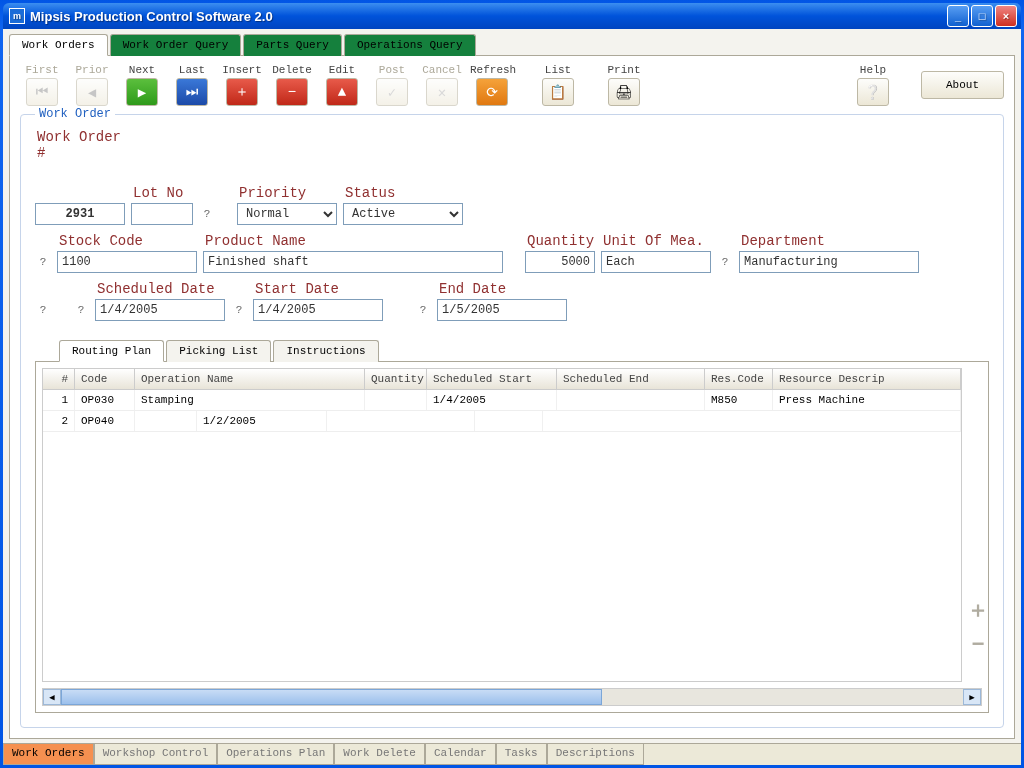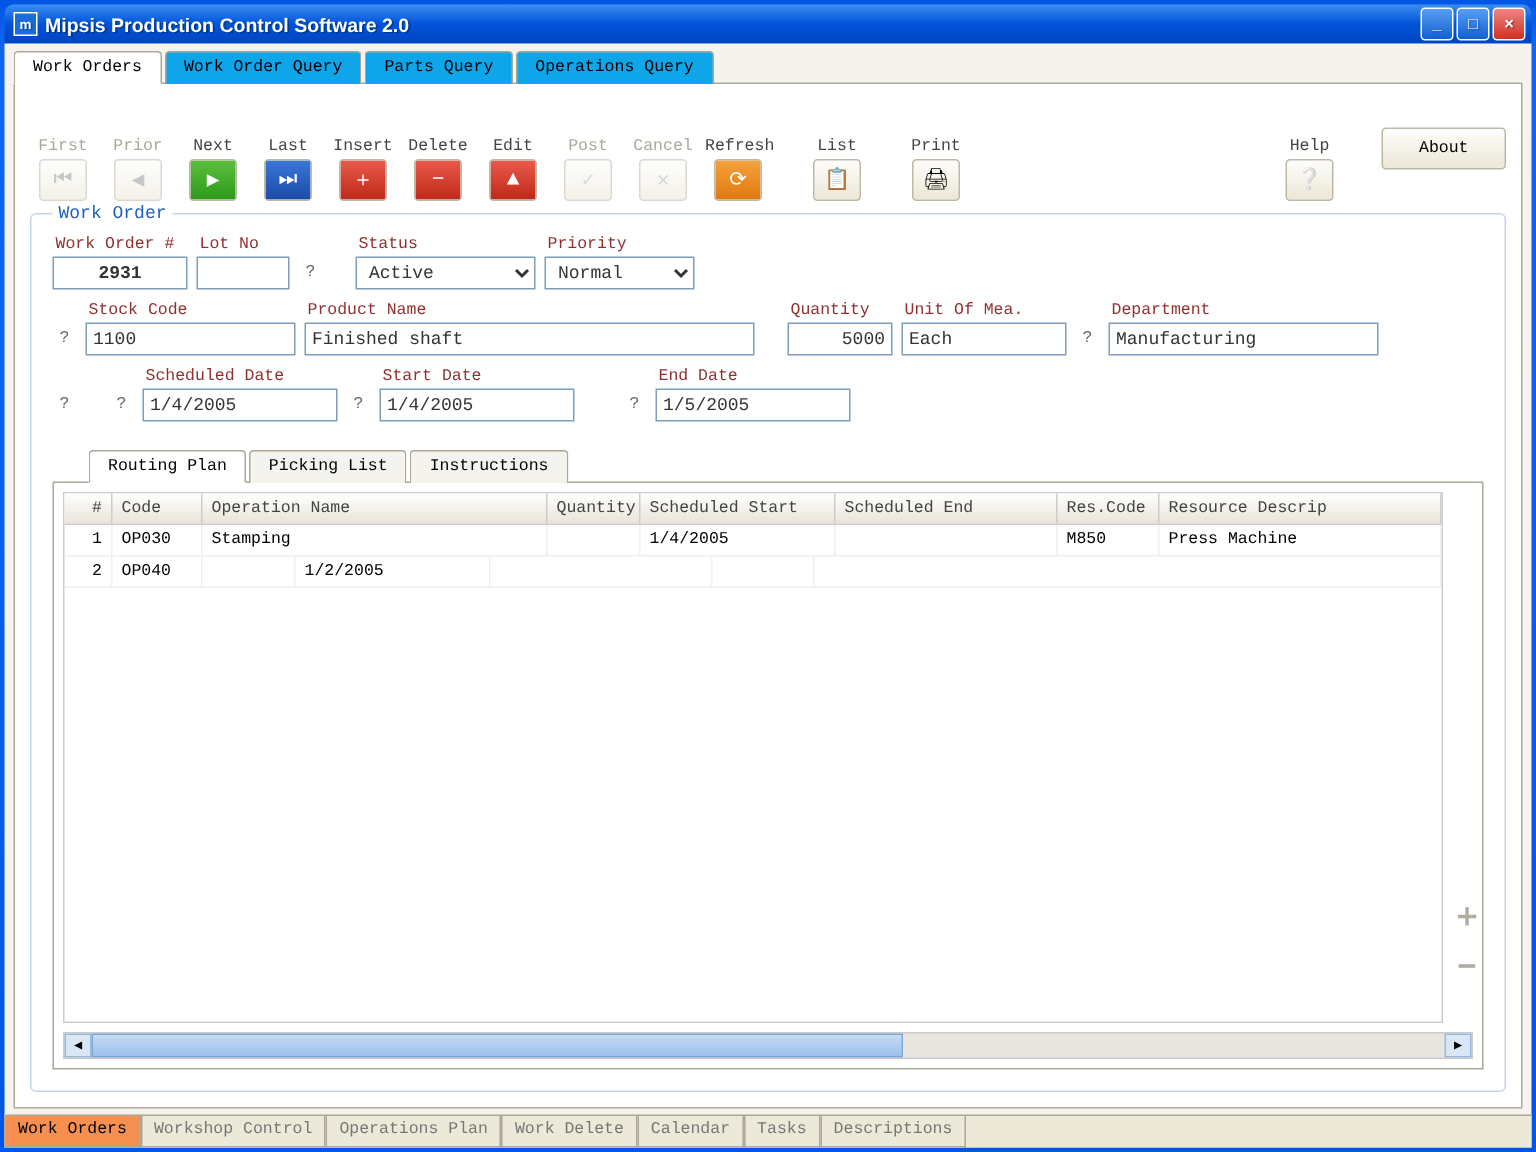--- a/index.html
+++ b/index.html
@@ -53,21 +53,21 @@
   flex-direction: column;
   font-family: Liberation Mono, monospace;
 }
 .top-tabs {
   display: flex;
   padding: 4px 6px 0 6px;
   gap: 2px;
 }
 .top-tab {
   padding: 4px 12px;
-  background: #0ea5e9;
+  background: #15803d;
   border: 1px solid #aca899;
   border-bottom: none;
   border-radius: 3px 3px 0 0;
   cursor: pointer;
   position: relative;
   top: 1px;
 }
 .top-tab.active {
   background: #fff;
   z-index: 2;
@@ -86,21 +86,21 @@
   display: flex;
   gap: 6px;
   padding: 2px 0 8px 0;
   align-items: flex-start;
 }
 .tool-btn {
   width: 44px;
   text-align: center;
   cursor: pointer;
 }
-.tool-btn .lbl { font-size: 11px; color: #444; margin-bottom: 2px; display:block;margin-top:28px; }
+.tool-btn .lbl { font-size: 11px; color: #444; margin-bottom: 2px; display:block; }
 .tool-btn.disabled .lbl { color: #aca899; }
 .tool-btn .ico {
   width: 32px; height: 28px; margin: 0 auto;
   border: 1px solid #bdb8a5;
   background: linear-gradient(to bottom,#fdfdfb,#ece7d6);
   border-radius: 3px;
   display: flex; align-items:center; justify-content:center;
   font-size: 14px;
 }
 .tool-btn.disabled .ico { opacity: .55; }
@@ -123,30 +123,30 @@
 }
 .fieldset-legend {
   color: #2060c0; font-size: 12px;
   position: relative; top: -18px;
   background: #fff; padding: 0 4px;
   width: fit-content;
   margin-bottom: -10px;
 }
 .form-row { display: flex; gap: 6px; margin-bottom: 8px; align-items: flex-end; }
 .field { display: flex; flex-direction: column; }
-.field-label { color: #903030; font-size: 11px; margin-bottom: 2px; padding-left: 2px; }
+.field-label { color: #903030; font-size: 14px; margin-bottom: 2px; padding-left: 2px; }
 .field-input {
   border: 1px solid #7f9db9;
   background: #fff;
   height: 22px;
   padding: 2px 4px;
   font-family: inherit; font-size: 12px;
   color: #333;
 }
-.field-input.bold { font-weight: bold; text-align: center; }
+.field-input.bold { font-weight: bold; text-align: center; margin-top: 40px; }
 .q-btn {
   width: 16px; height: 22px;
   text-align: center;
   cursor: pointer;
   color: #666;
   display: flex; align-items: center; justify-content: center;
 }
 select.field-input { background: #fff; }
 .sub-tabs {
   display: flex; gap: 2px; margin-top: 10px; padding-left: 24px;
@@ -321,27 +321,27 @@
           <div class="field" style="width:90px">
             <span class="field-label">Work Order #</span>
             <input class="field-input bold" value="2931" style="">
           </div>
           <div class="field" style="width:62px">
             <span class="field-label">Lot No</span>
             <input class="field-input" value="" style="">
           </div>
           <div class="q-btn">?</div>
           <div style="width:10px"></div>
+          <div class="field" style="width:100px">
+            <span class="field-label">Priority</span>
+            <select class="field-input"><option>Normal</option></select>
+          </div>
           <div class="field" style="width:120px">
             <span class="field-label">Status</span>
             <select class="field-input"><option>Active</option></select>
-          </div>
-          <div class="field" style="width:100px">
-            <span class="field-label">Priority</span>
-            <select class="field-input"><option>Normal</option></select>
           </div>
         </div>
 
         <div class="form-row">
           <div class="q-btn">?</div>
           <div class="field" style="width:140px">
             <span class="field-label">Stock Code</span>
             <input class="field-input" value="1100" style="">
           </div>
           <div class="field" style="width:300px">

